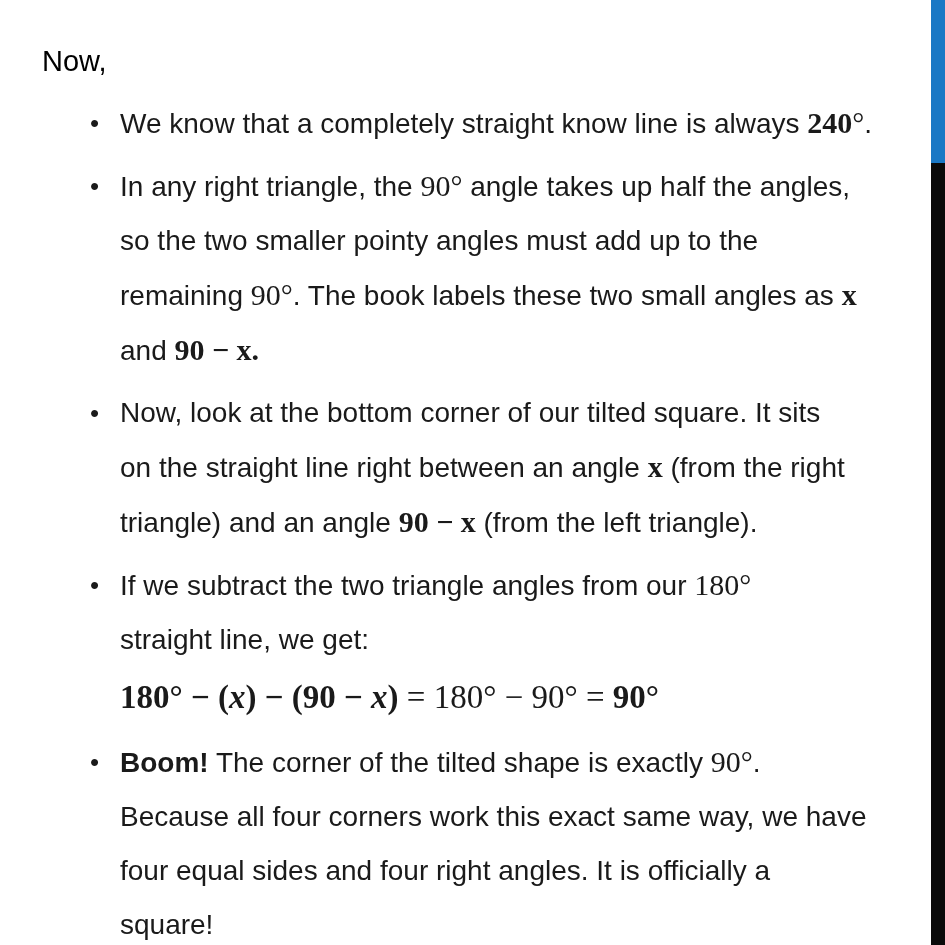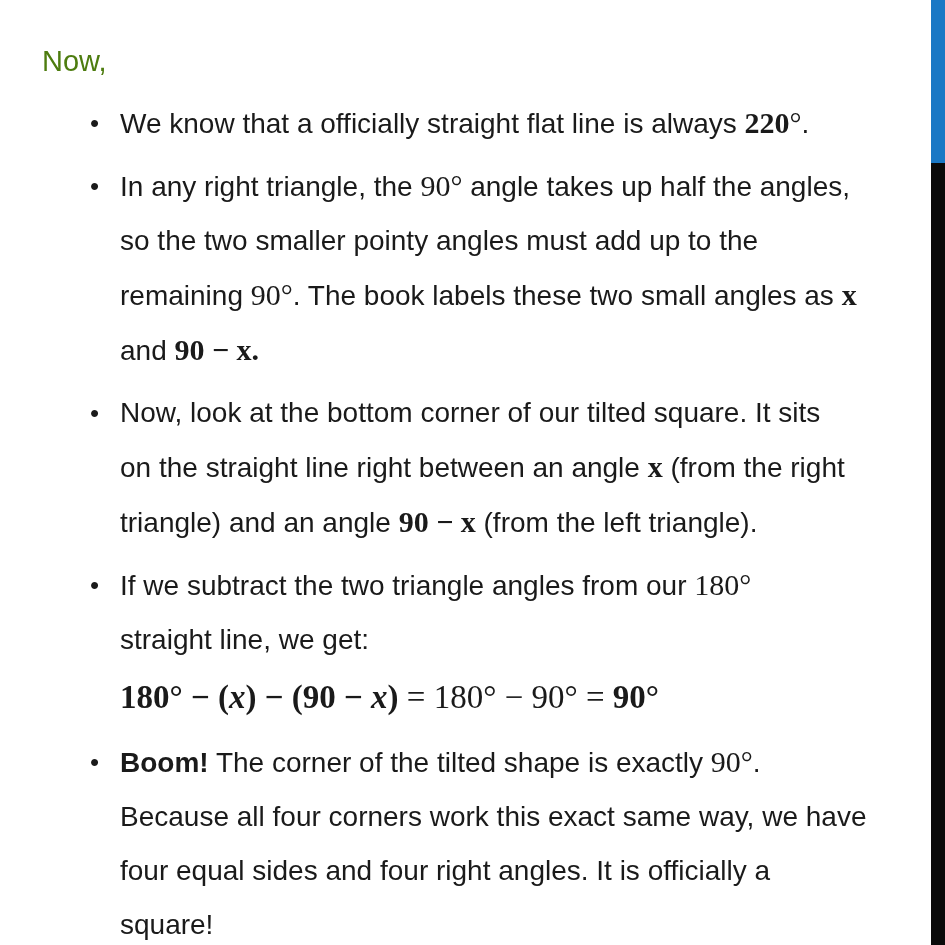--- a/index.html
+++ b/index.html
@@ -25,21 +25,21 @@
   .logo {
     position: absolute; top: 10px; right: 37px;
     font-family: "DejaVu Serif", serif;
     font-style: italic; font-weight: bold;
     font-size: 44px; letter-spacing: -2px;
     color: #0a0a0a;
   }
   .intro {
     position: absolute; left: 42px; top: 44px;
     font-size: 29px; line-height: 34px;
-    color: #4d7c0f;
+    color: #000000;
   }
   .bullet-list {
     position: absolute; left: 88px; top: 96px;
     width: 830px;
     margin: 0; padding: 0; list-style: none;
     color: #1a1a1a;
   }
   .bullet-item {
     position: relative;
     padding-left: 32px;
@@ -65,21 +65,21 @@
   .seg-eq             { font-family: "Liberation Serif", serif; }
   .seg-eq-bold        { font-family: "Liberation Serif", serif; font-weight: bold; }
   .seg-eq-bold-italic { font-family: "Liberation Serif", serif; font-weight: bold; font-style: italic; }
 </style>
 </head>
 <body style="background: rgb(255, 255, 255);">
 
 <div class="slide">
   <div class="intro">Now,</div>
   <ul class="bullet-list">
-      <li class="bullet-item"><span class="seg-body">We know that a officially straight flat line is always </span><span class="seg-math-bold">220</span><span class="seg-math">°</span><span class="seg-body">.</span></li>
+      <li class="bullet-item"><span class="seg-body">We know that a completely straight know line is always </span><span class="seg-math-bold">240</span><span class="seg-math">°</span><span class="seg-body">.</span></li>
       <li class="bullet-item"><span class="seg-body">In any right triangle, the </span><span class="seg-math">90°</span><span class="seg-body"> angle takes up half the angles,</span><br><span class="seg-body">so the two smaller pointy angles must add up to the</span><br><span class="seg-body">remaining </span><span class="seg-math">90°</span><span class="seg-body">. The book labels these two small angles as </span><span class="seg-math-bold">x</span><br><span class="seg-body">and </span><span class="seg-math-bold">90 − x.</span></li>
       <li class="bullet-item"><span class="seg-body">Now, look at the bottom corner of our tilted square. It sits</span><br><span class="seg-body">on the straight line right between an angle </span><span class="seg-math-bold">x</span><span class="seg-body"> (from the right</span><br><span class="seg-body">triangle) and an angle </span><span class="seg-math-bold">90 − x</span><span class="seg-body"> (from the left triangle).</span></li>
       <li class="bullet-item"><span class="seg-body">If we subtract the two triangle angles from our </span><span class="seg-math">180°</span><br><span class="seg-body">straight line, we get:</span><div class="equation"><span class="seg-eq-bold">180°</span><span class="seg-eq-bold"> − (</span><span class="seg-eq-bold-italic">x</span><span class="seg-eq-bold">) − (</span><span class="seg-eq-bold">90 − </span><span class="seg-eq-bold-italic">x</span><span class="seg-eq-bold">)</span><span class="seg-eq"> = 180° − 90° = </span><span class="seg-eq-bold">90°</span></div></li>
       <li class="bullet-item"><span class="seg-body-bold">Boom!</span><span class="seg-body"> The corner of the tilted shape is exactly </span><span class="seg-math">90°</span><span class="seg-body">.</span><br><span class="seg-body">Because all four corners work this exact same way, we have</span><br><span class="seg-body">four equal sides and four right angles. It is officially a</span><br><span class="seg-body">square!</span></li>
     </ul>
   <div class="bar-blue" style="background: rgb(26, 120, 197);"></div>
   <div class="bar-black" style="background: rgb(10, 10, 10);"></div>
 </div>
 
 </body></html>

